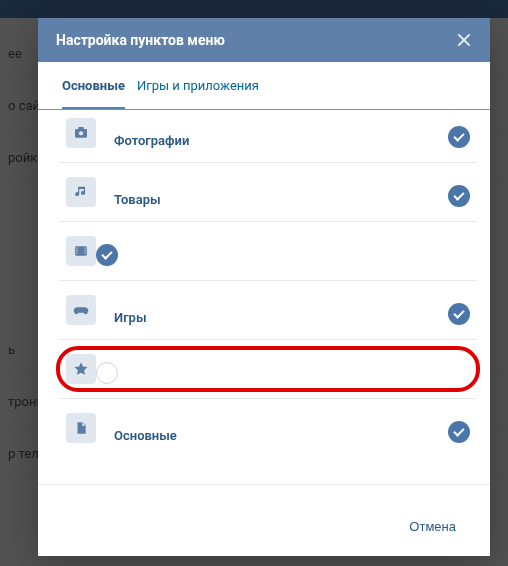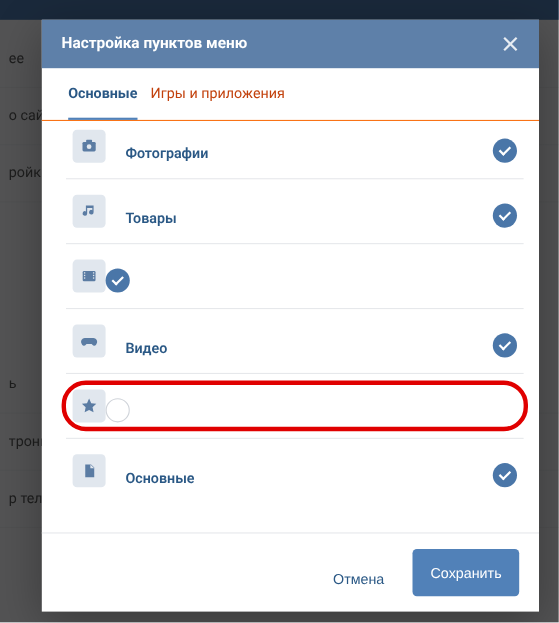--- a/index.html
+++ b/index.html
@@ -68,21 +68,21 @@
 
   .tabs {
     display: flex;
     gap: 12px;
     padding: 0 24px;
     border-bottom: 1px solid #f97316;
     font-size: 13px;
   }
   .tab {
     padding: 16px 0 14px;
-    color: #c2410c;
+    color: #0369a1;
     cursor: pointer;
     border-bottom: 2px solid transparent;
   }
   .tab.active {
     color: #2a5885;
     font-weight: 700;
     border-bottom-color: #5181b8;
   }
 
   .list-wrap {
@@ -240,21 +240,21 @@
           </svg>
         </div>
         <div class="toggle on"></div>
       </div>
       <div class="row">
         <div class="ic">
           <svg width="16" height="16" viewBox="0 0 24 24" fill="currentColor">
             <path d="M6 8h12a5 5 0 0 1 4.5 7l-1 2a3 3 0 0 1-5 0l-1-1h-7l-1 1a3 3 0 0 1-5 0l-1-2A5 5 0 0 1 6 8z"></path>
           </svg>
         </div>
-        <div class="label">Видео</div>
+        <div class="label">Игры</div>
         <div class="toggle on"></div>
       </div>
       <div class="row" style="position: relative;">
         <div class="ic">
           <svg width="16" height="16" viewBox="0 0 24 24" fill="currentColor">
             <path d="M12 2l2.9 6.3 6.9.8-5.1 4.7 1.4 6.8L12 17.6l-6.1 3 1.4-6.8L2.2 9.1l6.9-.8L12 2z"></path>
           </svg>
         </div>
         <div class="toggle off"></div>
         <div class="highlight-ring" style="inset: 6px -4px;"></div>
@@ -266,15 +266,14 @@
             <path d="M14 2v6h6" fill="#e1e7ee"></path>
           </svg>
         </div>
         <div class="label">Основные</div>
         <div class="toggle on"></div>
       </div>
     </div>
 
   <div class="footer">
     <button class="btn btn-cancel">Отмена</button>
-    <button class="btn btn-primary">Сохранить</button>
   </div>
 </div>
 
 </body></html>

